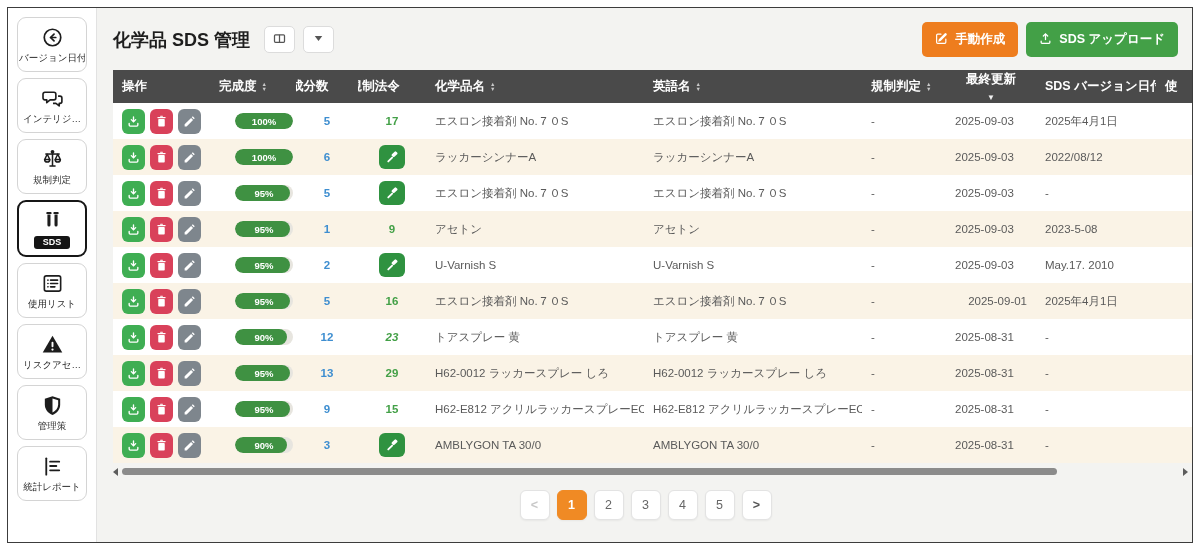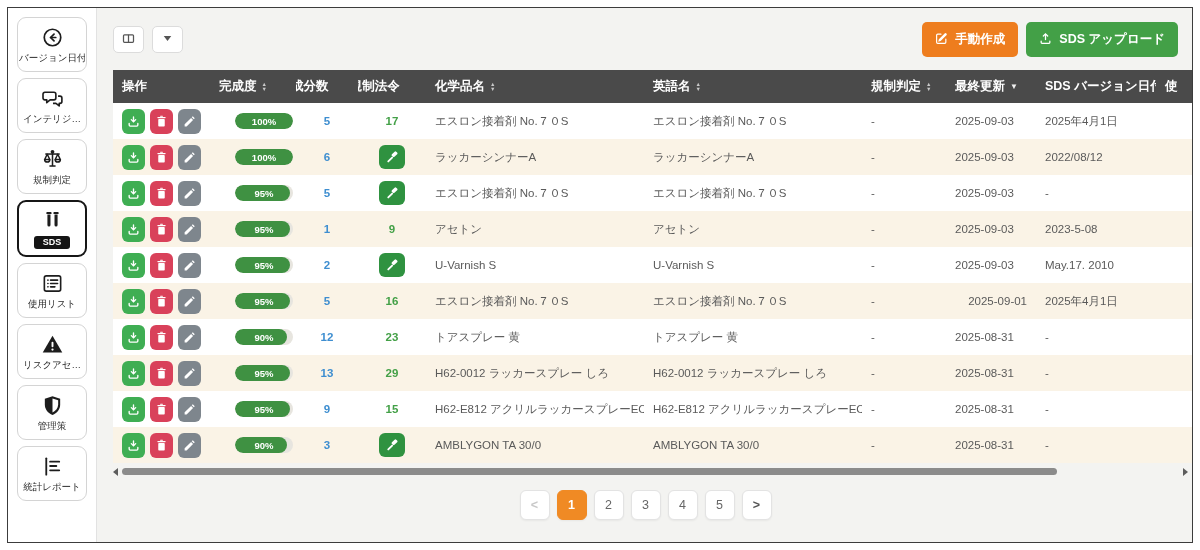--- a/index.html
+++ b/index.html
@@ -158,20 +158,21 @@
             </svg>
           </span>
           <span class="side-label">統計レポート</span>
         </div>
       </div>
 
   </aside>
 
   <main class="main">
     <div class="topbar">
+      <h1 class="page-title">化学品 SDS 管理</h1>
       <button class="mini-btn">
         <span>
           <svg viewBox="0 0 24 24" fill="none" stroke="#555" stroke-width="2">
               <rect x="4" y="6" width="16" height="12" rx="1.5"></rect>
               <path d="M12 6v12"></path>
             </svg>
         </span>
       </button>
       <button class="mini-btn">
         <span>
@@ -242,21 +243,21 @@
               <i>▼</i>
             </span>
           </div>
           <div class="th" style="width: 84px;">
             <span>規制判定</span>
             <span class="sort">
               <i>▲</i>
               <i>▼</i>
             </span>
           </div>
-          <div class="th" style="width: 90px;">
+          <div class="th" style="width: 90px; flex-direction: column;">
             <span>最終更新</span>
             <span class="sort-desc-only">▼</span>
           </div>
           <div class="th" style="width: 120px;">
             <span>SDS バージョン日付</span>
           </div>
           <div class="th" style="width: 46px;">
             <span>使</span>
           </div>
         </div>
@@ -661,21 +662,21 @@
             </div>
             <div class="td" style="width: 86px;">
               <div class="pill">
                 <div class="pill-fill" style="width: 90%;"></div>
                 <div class="pill-text">90%</div>
               </div>
             </div>
             <div class="td center" style="width: 62px;">
               <span class="num-blue">12</span>
             </div>
-            <div class="td center" style="width: 68px;">
+            <div class="td center" style="width: 68px; font-style: italic;">
               <span class="num-green">23</span>
             </div>
             <div class="td" style="width: 218px; color: rgb(90, 90, 90);">
               <span>トアスプレー 黄</span>
             </div>
             <div class="td" style="width: 218px; color: rgb(90, 90, 90);">
               <span>トアスプレー 黄</span>
             </div>
             <div class="td" style="width: 84px; color: rgb(90, 90, 90);">
               <span>-</span>

